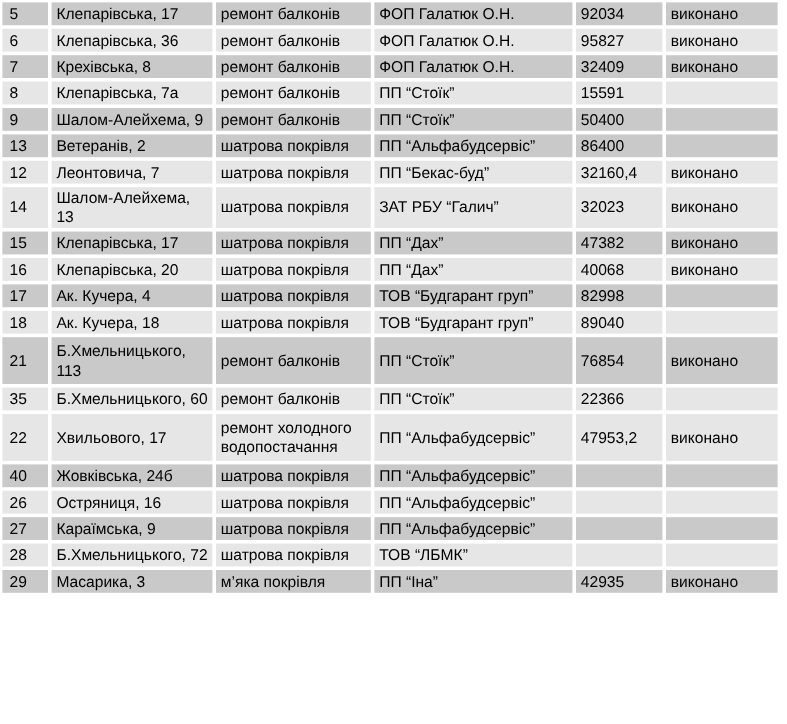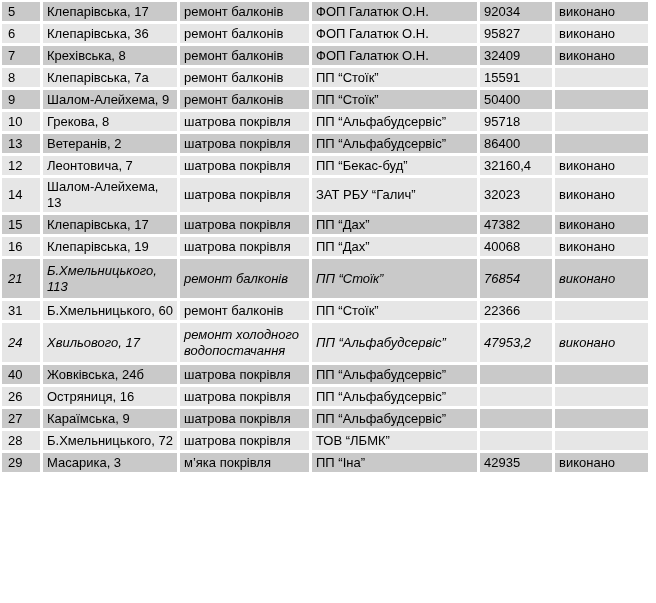--- a/index.html
+++ b/index.html
@@ -25,21 +25,21 @@
     margin-left: -1px;
   }
   table.works td {
     padding: 1px 4px;
     vertical-align: middle;
     overflow: hidden;
     white-space: pre-line;
   }
   table.works td.col-num { padding-left: 6px; }
   tr.row { height: 19px; }
-  tr.row.tall { height: 39px; font-style: italic; }
+  tr.row.tall { height: 39px; }
   tr.odd td  { background: var(--row-odd,  #c9c9c9); }
   tr.even td { background: var(--row-even, #e6e6e6); }
 </style>
 </head>
 <body>
 
 <table class="works">
   <colgroup>
     <col style="width:38px">
     <col style="width:134px">
@@ -82,28 +82,20 @@
         <td class="col-status"></td>
       </tr>
       <tr class="row odd">
         <td class="col-num">9</td>
         <td class="col-address">Шалом-Алейхема, 9</td>
         <td class="col-work">ремонт балконів</td>
         <td class="col-contractor">ПП “Стоїк”</td>
         <td class="col-amount">50400</td>
         <td class="col-status"></td>
       </tr>
-      <tr class="row even">
-        <td class="col-num">10</td>
-        <td class="col-address">Грекова, 8</td>
-        <td class="col-work">шатрова покрівля</td>
-        <td class="col-contractor">ПП “Альфабудсервіс”</td>
-        <td class="col-amount">95718</td>
-        <td class="col-status"></td>
-      </tr>
       <tr class="row odd">
         <td class="col-num">13</td>
         <td class="col-address">Ветеранів, 2</td>
         <td class="col-work">шатрова покрівля</td>
         <td class="col-contractor">ПП “Альфабудсервіс”</td>
         <td class="col-amount">86400</td>
         <td class="col-status"></td>
       </tr>
       <tr class="row even">
         <td class="col-num">12</td>
@@ -124,45 +116,61 @@
       <tr class="row odd">
         <td class="col-num">15</td>
         <td class="col-address">Клепарівська, 17</td>
         <td class="col-work">шатрова покрівля</td>
         <td class="col-contractor">ПП “Дах”</td>
         <td class="col-amount">47382</td>
         <td class="col-status">виконано</td>
       </tr>
       <tr class="row even">
         <td class="col-num">16</td>
-        <td class="col-address">Клепарівська, 19</td>
+        <td class="col-address">Клепарівська, 20</td>
         <td class="col-work">шатрова покрівля</td>
         <td class="col-contractor">ПП “Дах”</td>
         <td class="col-amount">40068</td>
         <td class="col-status">виконано</td>
+      </tr>
+      <tr class="row odd">
+        <td class="col-num">17</td>
+        <td class="col-address">Ак. Кучера, 4</td>
+        <td class="col-work">шатрова покрівля</td>
+        <td class="col-contractor">ТОВ “Будгарант груп”</td>
+        <td class="col-amount">82998</td>
+        <td class="col-status"></td>
+      </tr>
+      <tr class="row even">
+        <td class="col-num">18</td>
+        <td class="col-address">Ак. Кучера, 18</td>
+        <td class="col-work">шатрова покрівля</td>
+        <td class="col-contractor">ТОВ “Будгарант груп”</td>
+        <td class="col-amount">89040</td>
+        <td class="col-status"></td>
       </tr>
       <tr class="row odd tall">
         <td class="col-num">21</td>
         <td class="col-address">Б.Хмельницького,
 113</td>
         <td class="col-work">ремонт балконів</td>
         <td class="col-contractor">ПП “Стоїк”</td>
         <td class="col-amount">76854</td>
         <td class="col-status">виконано</td>
       </tr>
       <tr class="row even">
-        <td class="col-num">31</td>
+        <td class="col-num">35</td>
         <td class="col-address">Б.Хмельницького, 60</td>
         <td class="col-work">ремонт балконів</td>
         <td class="col-contractor">ПП “Стоїк”</td>
         <td class="col-amount">22366</td>
         <td class="col-status"></td>
       </tr>
       <tr class="row even tall">
-        <td class="col-num">24</td>
+        <td class="col-num">22</td>
         <td class="col-address">Хвильового, 17</td>
         <td class="col-work">ремонт холодного
 водопостачання</td>
         <td class="col-contractor">ПП “Альфабудсервіс”</td>
         <td class="col-amount">47953,2</td>
         <td class="col-status">виконано</td>
       </tr>
       <tr class="row odd">
         <td class="col-num">40</td>
         <td class="col-address">Жовківська, 24б</td>

